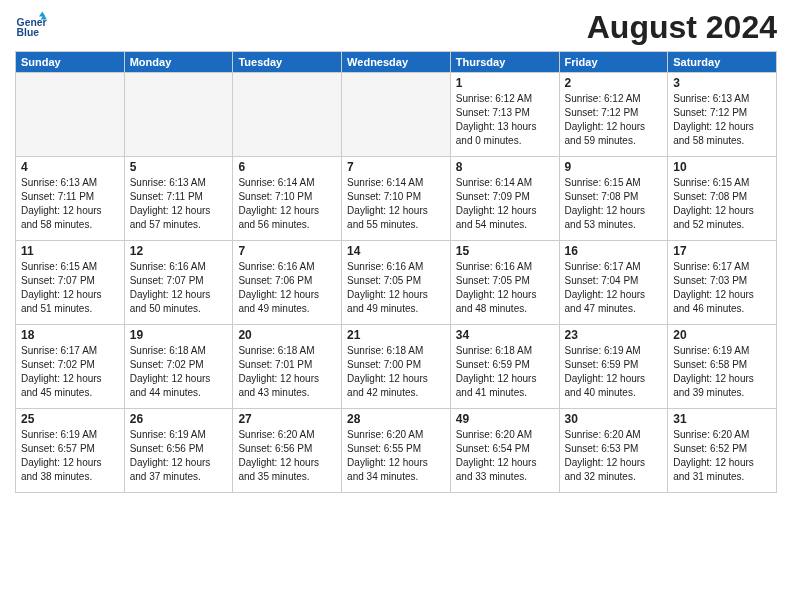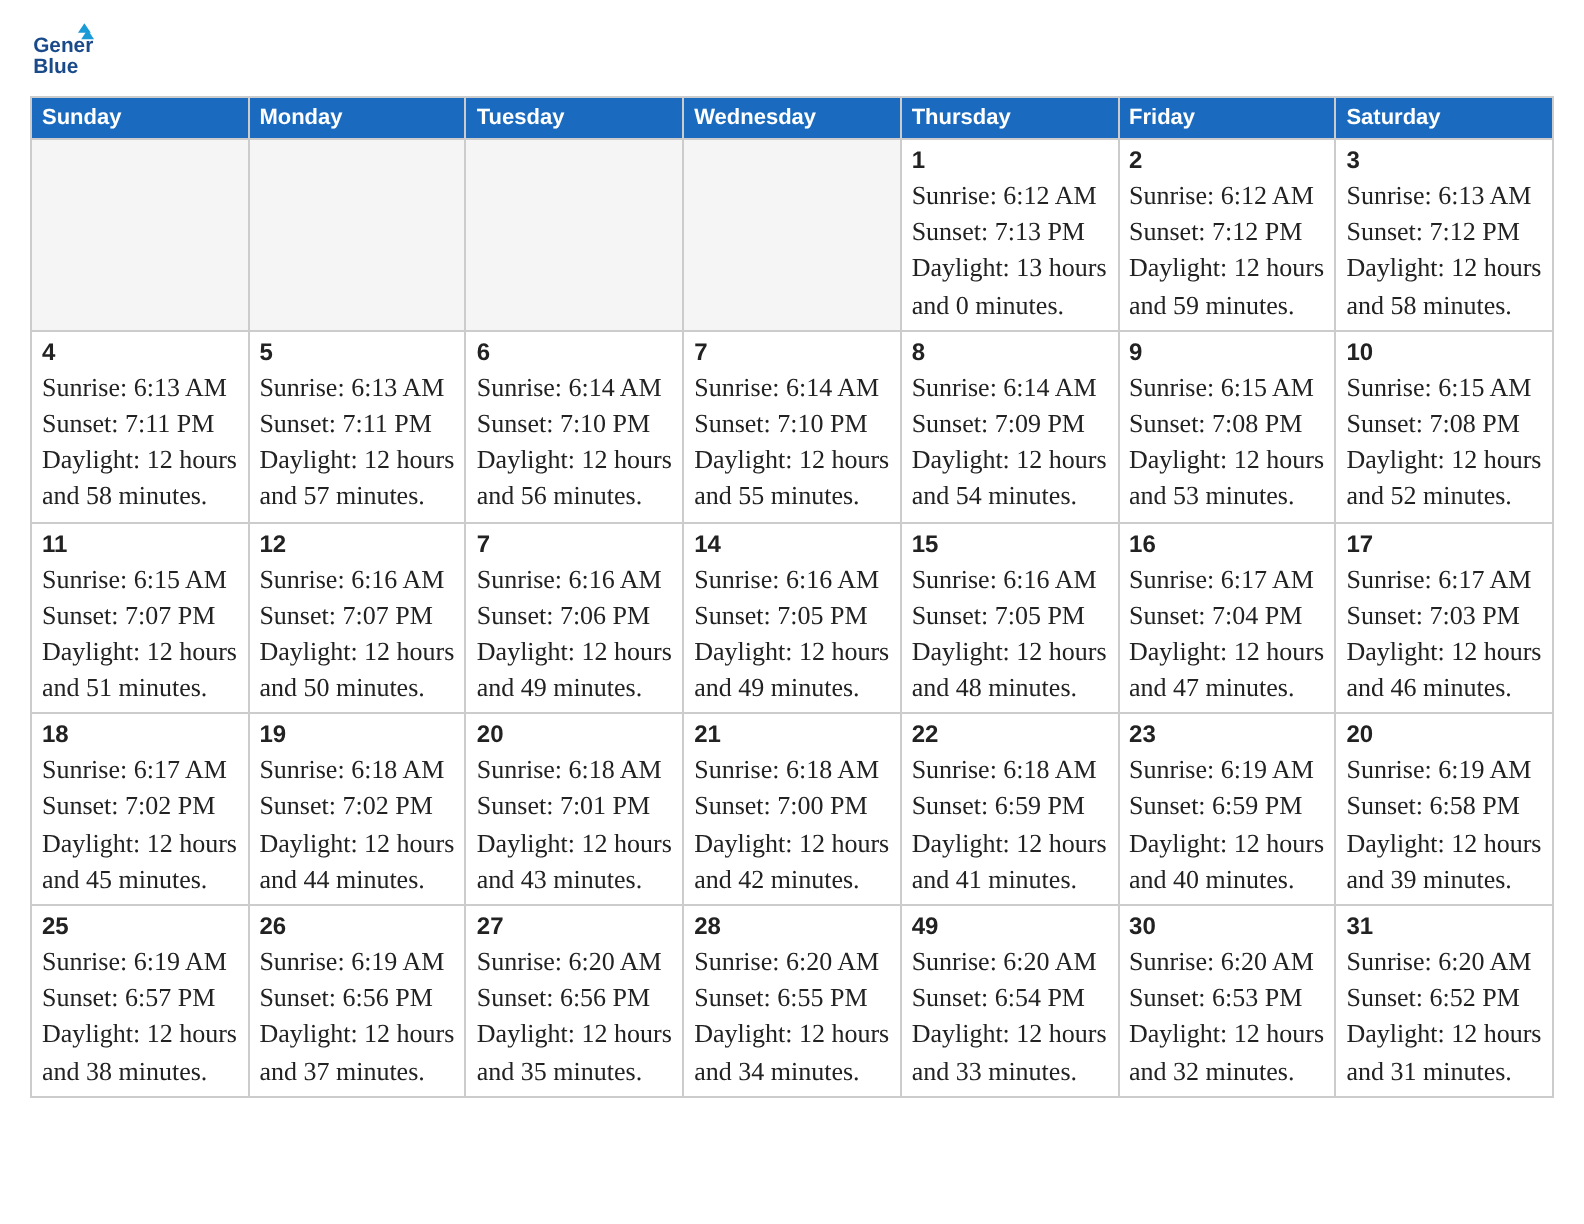--- a/index.html
+++ b/index.html
@@ -71,40 +71,40 @@
     .calendar tr:nth-child(odd) td:not(.empty) {
       background: #fff;
     }
     .day-number {
       font-size: 12px;
       font-weight: bold;
       color: #222;
       margin-bottom: 2px;
     }
     .day-info {
-      font-size: 13px;
+      font-size: 10px;
       color: #222;
       line-height: 1.4;
-      font-family: Liberation Serif, serif;
     }
   </style>
 </head>
 <body>
 
 <div class="page">
   <div class="header-area">
     <div class="logo">
       <svg class="logo-icon" viewBox="0 0 40 40">
         <text x="2" y="20" font-size="13" font-weight="bold" fill="#1a4a8a">General</text>
         <text x="2" y="33" font-size="13" font-weight="bold" fill="#1a4a8a">Blue</text>
         <polygon points="30,8 38,8 34,2" fill="#1a9ad6"></polygon>
         <polygon points="32,12 40,12 36,6" fill="#1a9ad6"></polygon>
       </svg>
     </div>
     <div class="title-area">
+      <div class="month-year">August 2024</div>
     </div>
   </div>
 
   <table class="calendar">
     <thead>
       <tr>
         <th>Sunday</th>
         <th>Monday</th>
         <th>Tuesday</th>
         <th>Wednesday</th>
@@ -203,21 +203,21 @@
           </td>
           <td>
             <div class="day-number">20</div>
             <div class="day-info">Sunrise: 6:18 AM<br>Sunset: 7:01 PM<br>Daylight: 12 hours and 43 minutes.</div>
           </td>
           <td>
             <div class="day-number">21</div>
             <div class="day-info">Sunrise: 6:18 AM<br>Sunset: 7:00 PM<br>Daylight: 12 hours and 42 minutes.</div>
           </td>
           <td>
-            <div class="day-number">22</div>
+            <div class="day-number">34</div>
             <div class="day-info">Sunrise: 6:18 AM<br>Sunset: 6:59 PM<br>Daylight: 12 hours and 41 minutes.</div>
           </td>
           <td>
             <div class="day-number">23</div>
             <div class="day-info">Sunrise: 6:19 AM<br>Sunset: 6:59 PM<br>Daylight: 12 hours and 40 minutes.</div>
           </td>
           <td>
             <div class="day-number">20</div>
             <div class="day-info">Sunrise: 6:19 AM<br>Sunset: 6:58 PM<br>Daylight: 12 hours and 39 minutes.</div>
           </td>

